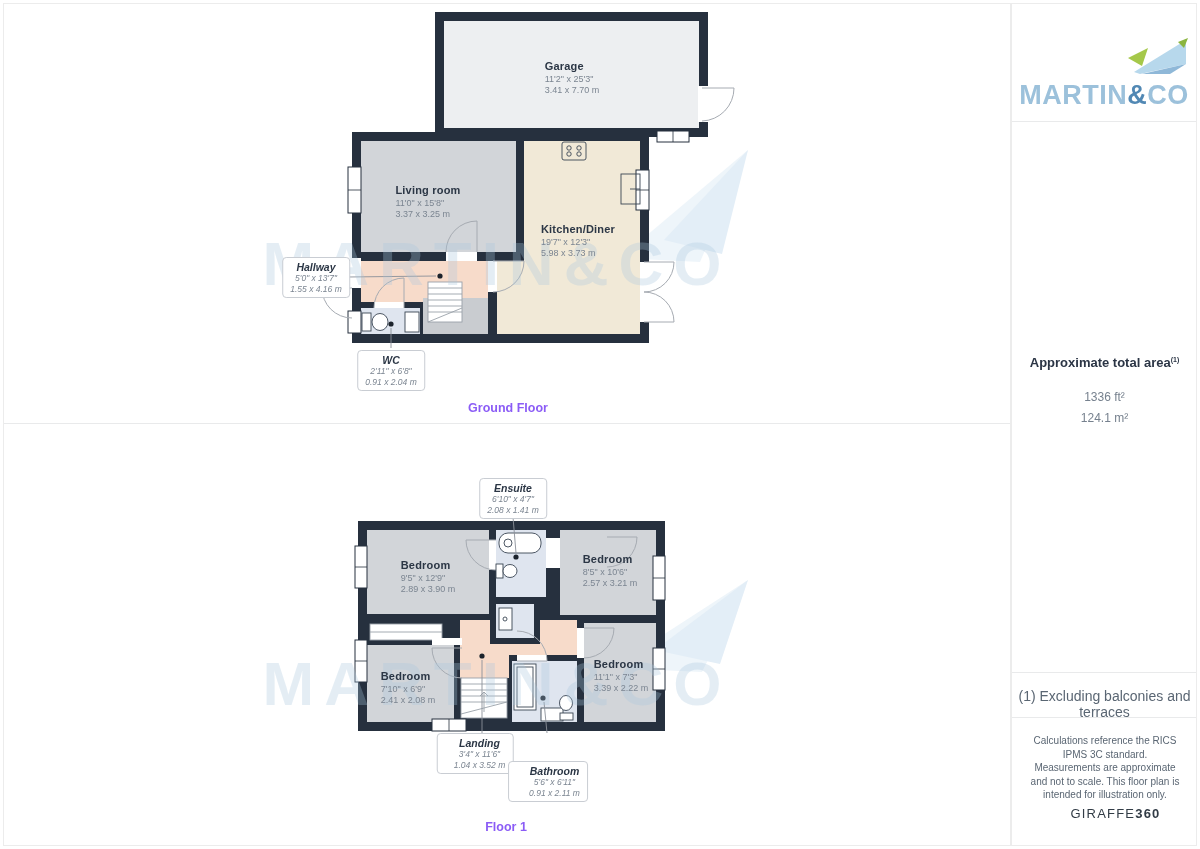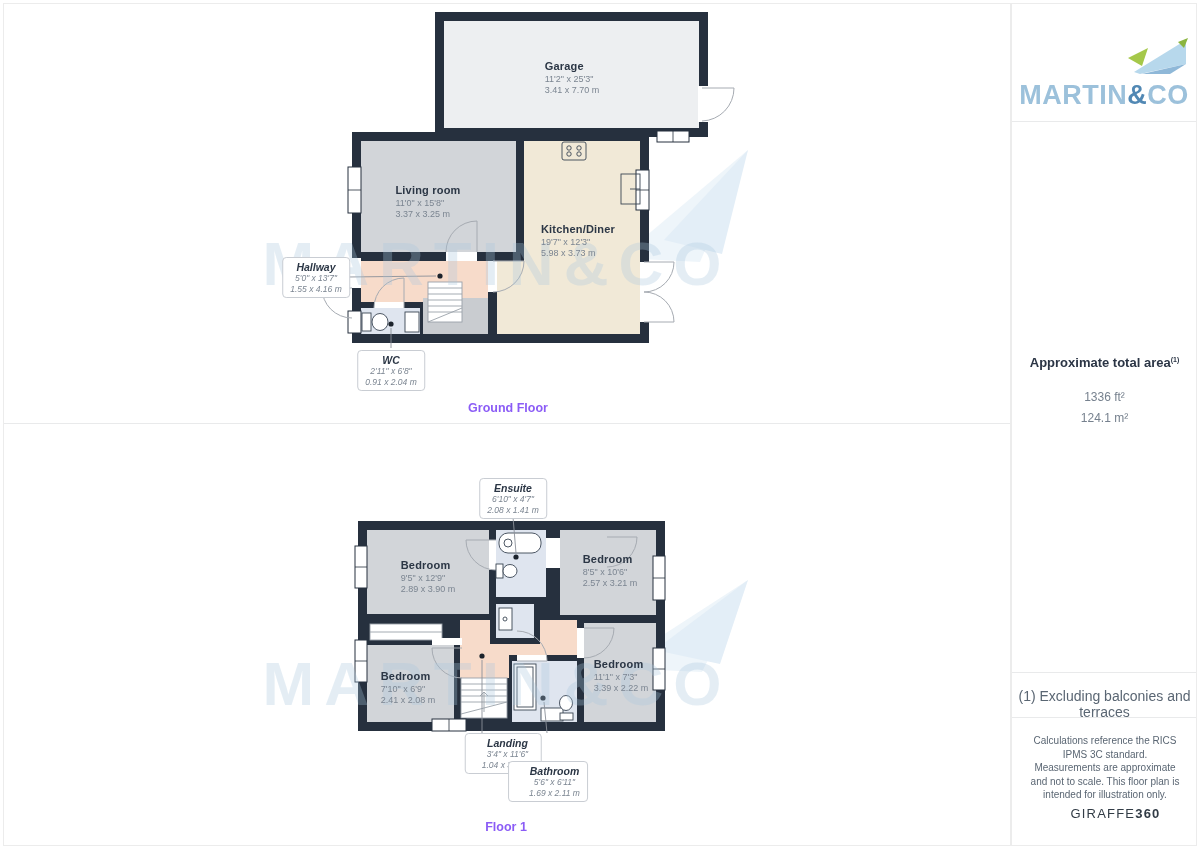--- a/index.html
+++ b/index.html
@@ -258,29 +258,29 @@
 <div class="room-label" style="left:408px;top:670px;">
   <div class="rl-title">Bedroom</div>
   <div class="rl-dim">7'10" x 6'9"</div>
   <div class="rl-dim">2.41 x 2.08 m</div>
 </div>
 <div class="room-label" style="left:621px;top:658px;">
   <div class="rl-title">Bedroom</div>
   <div class="rl-dim">11'1" x 7'3"</div>
   <div class="rl-dim">3.39 x 2.22 m</div>
 </div>
-<div class="label-box" style="left:503px;top:733px;padding-left:16px;">
+<div class="label-box" style="left:475px;top:733px;padding-left:16px;">
   <div class="lb-title">Landing</div>
   <div class="lb-dim">3'4" x 11'6"</div>
   <div class="lb-dim">1.04 x 3.52 m</div>
 </div>
 <div class="label-box" style="left:548px;top:761px;padding-left:20px;">
   <div class="lb-title">Bathroom</div>
   <div class="lb-dim">5'6" x 6'11"</div>
-  <div class="lb-dim">1.69 x 2.11 m</div>
+  <div class="lb-dim">0.91 x 2.11 m</div>
 </div>
 <div class="floor-title" style="left:506px;top:820px;">Floor 1</div>
 
 <div class="side-block" style="left:1014px;top:28px;width:180px;height:86px;">
   <svg class="brand-icon" width="62" height="42" viewBox="0 0 62 42">
     <polygon points="8,38 60,6 60,30 14,40" fill="#b7d8ec"></polygon>
     <polygon points="2,24 22,14 16,32" fill="#a5c84a"></polygon>
     <polygon points="16,40 60,30 44,40" fill="#8fb8d8"></polygon>
     <polygon points="52,8 62,4 58,14" fill="#8bb53f"></polygon>
   </svg>

